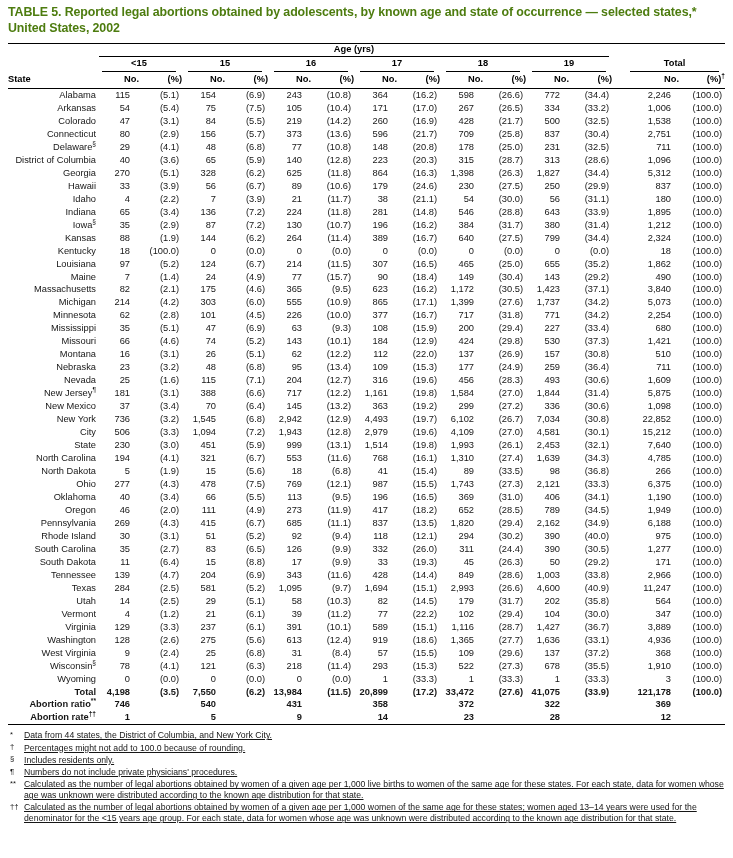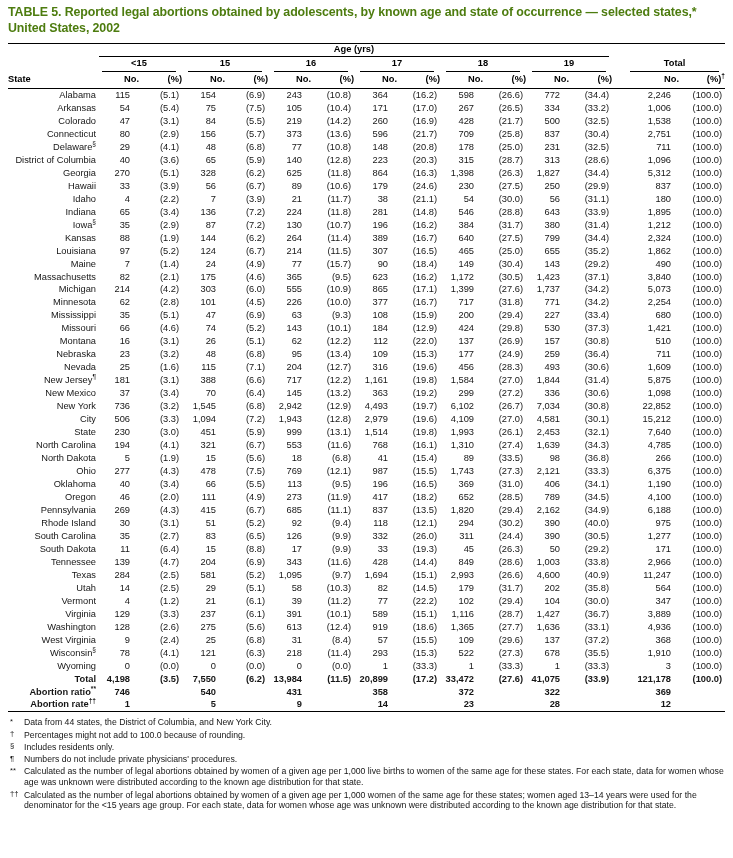--- a/index.html
+++ b/index.html
@@ -25,21 +25,21 @@
   .pct{text-align:right;padding-right:3px;}
   .totno{padding-right:8px;font-weight:normal;}
   tbody td{padding:1.15px 0;color:#161616;}
   td.state{text-align:right;padding-left:1px;overflow:hidden;}
   td.state.ind{padding-left:11px;}
   tr.bold td{font-weight:bold;}
   sup{font-size:6.6px;vertical-align:super;line-height:0;}
   .fns{margin-top:5px;width:717px;font-size:8.7px;line-height:1.24;color:#161616;}
   .fn{display:flex;margin-bottom:1.5px;}
   .fn-m{flex:0 0 14px;font-size:7.6px;position:relative;top:-0.5px;text-align:left;padding-left:2px;}
-  .fn-t{flex:1;white-space:normal;}
+  .fn-t{flex:1;white-space:normal;text-decoration:underline;}
 </style>
 </head>
 <body>
 
 <div class="page">
   <div class="title">TABLE 5. Reported legal abortions obtained by adolescents, by known age and state of occurrence — selected states,* United States, 2002</div>
   <table>
     <colgroup>
       <col class="c-state">
       <col class="c-no">
@@ -322,20 +322,38 @@
           <td class="pct">(16.7)</td>
           <td class="no">640</td>
           <td class="pct">(27.5)</td>
           <td class="no">799</td>
           <td class="pct">(34.4)</td>
           <td class="gapc"></td>
           <td class="no totno">2,324</td>
           <td class="pct">(100.0)</td>
         </tr>
         <tr>
+          <td class="state">Kentucky</td>
+          <td class="no">18</td>
+          <td class="pct">(100.0)</td>
+          <td class="no">0</td>
+          <td class="pct">(0.0)</td>
+          <td class="no">0</td>
+          <td class="pct">(0.0)</td>
+          <td class="no">0</td>
+          <td class="pct">(0.0)</td>
+          <td class="no">0</td>
+          <td class="pct">(0.0)</td>
+          <td class="no">0</td>
+          <td class="pct">(0.0)</td>
+          <td class="gapc"></td>
+          <td class="no totno">18</td>
+          <td class="pct">(100.0)</td>
+        </tr>
+        <tr>
           <td class="state">Louisiana</td>
           <td class="no">97</td>
           <td class="pct">(5.2)</td>
           <td class="no">124</td>
           <td class="pct">(6.7)</td>
           <td class="no">214</td>
           <td class="pct">(11.5)</td>
           <td class="no">307</td>
           <td class="pct">(16.5)</td>
           <td class="no">465</td>
@@ -678,21 +696,21 @@
           <td class="pct">(4.9)</td>
           <td class="no">273</td>
           <td class="pct">(11.9)</td>
           <td class="no">417</td>
           <td class="pct">(18.2)</td>
           <td class="no">652</td>
           <td class="pct">(28.5)</td>
           <td class="no">789</td>
           <td class="pct">(34.5)</td>
           <td class="gapc"></td>
-          <td class="no totno">4,100</td>
+          <td class="no totno">1,949</td>
           <td class="pct">(100.0)</td>
         </tr>
         <tr>
           <td class="state">Pennsylvania</td>
           <td class="no">269</td>
           <td class="pct">(4.3)</td>
           <td class="no">415</td>
           <td class="pct">(6.7)</td>
           <td class="no">685</td>
           <td class="pct">(11.1)</td>

